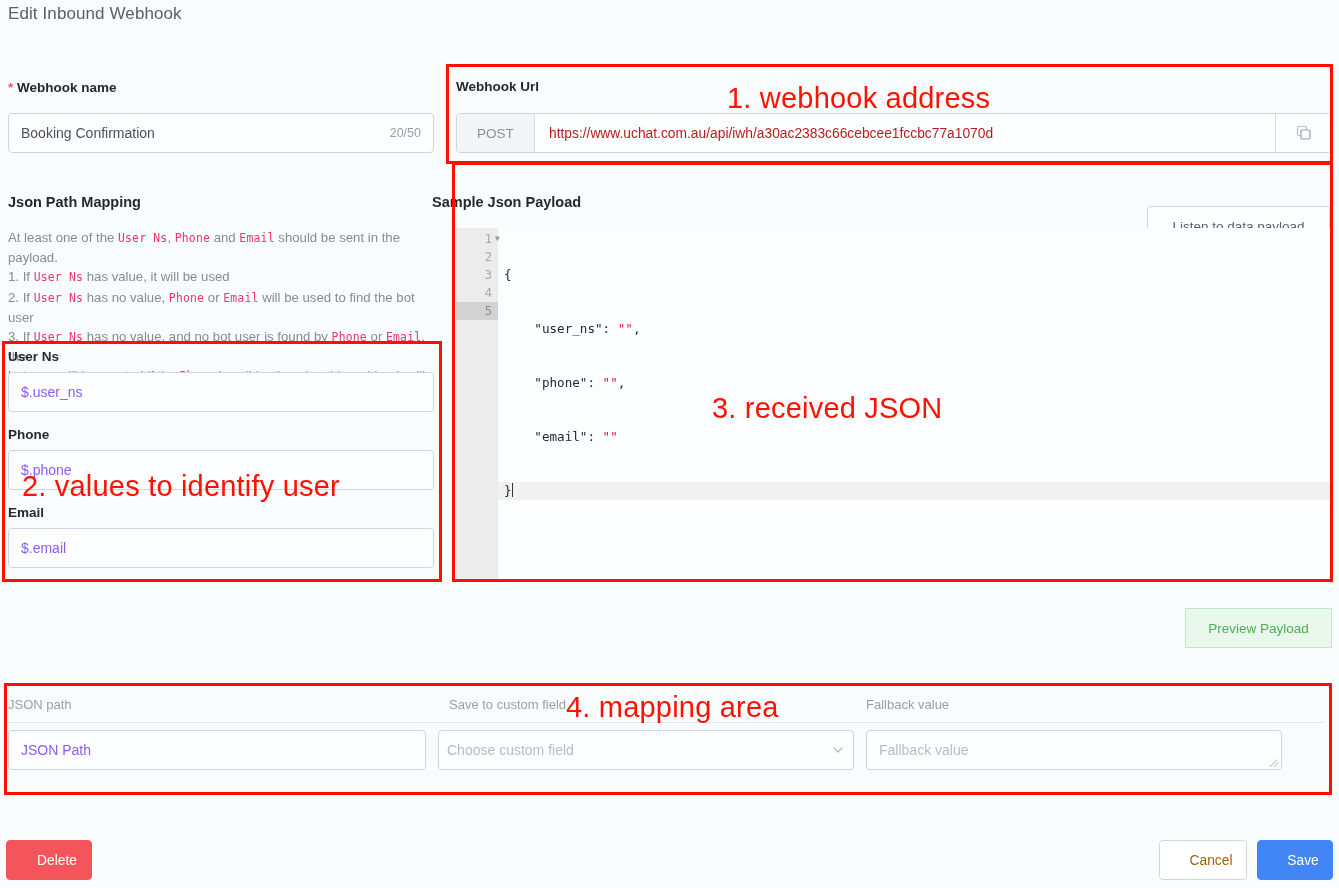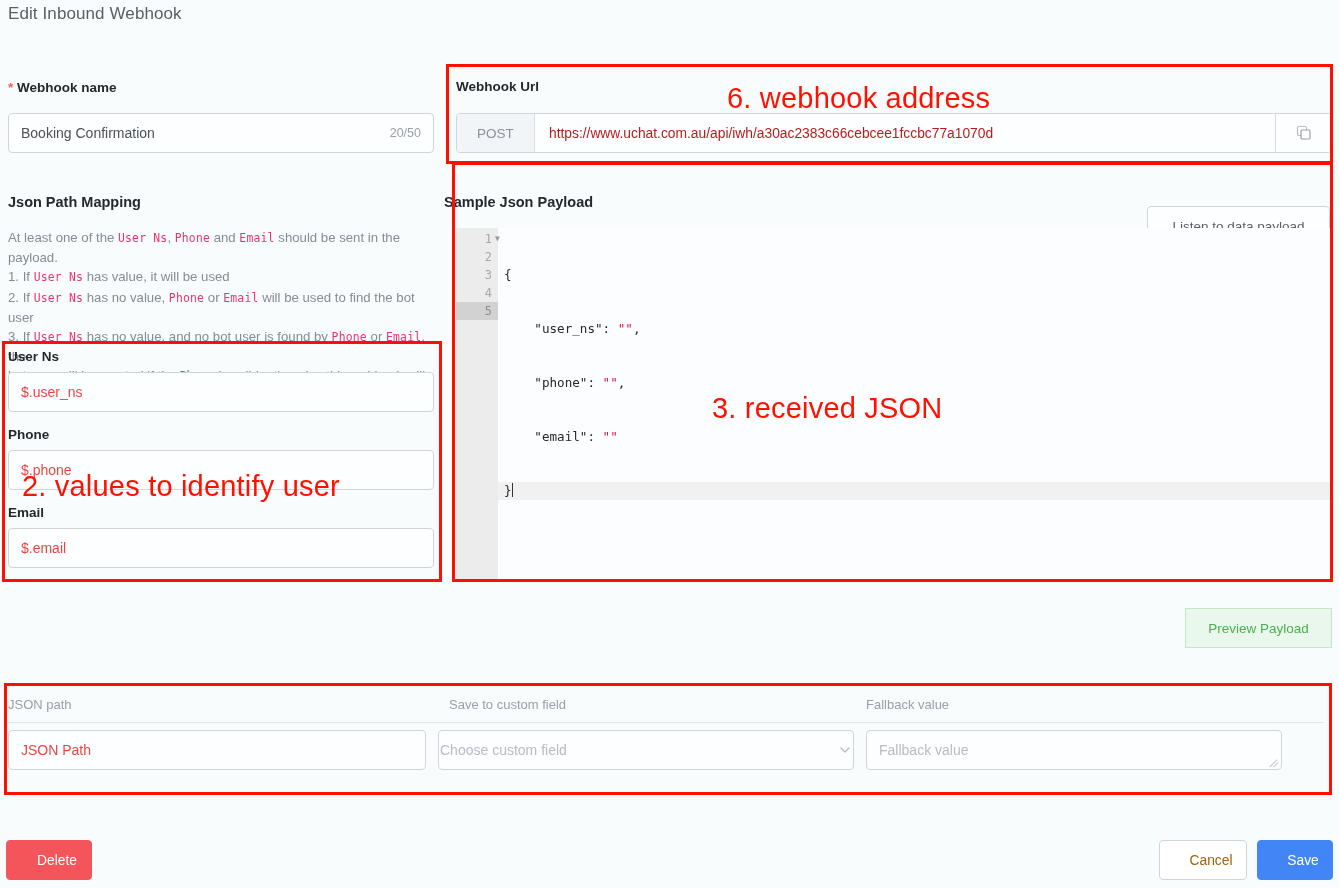--- a/index.html
+++ b/index.html
@@ -25,21 +25,21 @@
   }
   .req-star { color: #f45b5b; font-weight: bold; }
   .txt-input {
     width: 100%; height: 40px;
     border: 1px solid #d0d5dc; border-radius: 4px;
     background: #fdfeff;
     display: flex; align-items: center;
     padding: 0 12px;
     font-size: 14px; color: #4b5159;
   }
-  .txt-input .ph { color: #ef4444; }
+  .txt-input .ph { color: #8b5cf6; }
   .counter { margin-left: auto; font-size: 12.5px; color: #9aa0a8; }
 
   
   .webhook-name-label { position: absolute; left: 8px; top: 79px; }
   .webhook-name-input { position: absolute; left: 8px; top: 113px; width: 426px; }
 
   .jpm-title { position: absolute; left: 8px; top: 194px; font-size: 14.5px; color: #24292e; font-weight: bold; }
   .jpm-desc {
     position: absolute; left: 8px; top: 228px; width: 432px;
     font-size: 13.2px; line-height: 19.2px; color: #848c95;
@@ -75,21 +75,21 @@
     font-size: 13.8px; color: #b91c1c;
     white-space: nowrap; overflow: hidden;
   }
   .url-copy {
     width: 56px; border-left: 1px solid #d8dde3;
     display: flex; align-items: center; justify-content: center;
     background: #fdfeff;
   }
 
   
-  .payload-label { position: absolute; left: 444px; top: 194px; font-size: 14.5px; color: #24292e; font-weight: bold; }
+  .payload-label { position: absolute; left: 432px; top: 194px; font-size: 14.5px; color: #24292e; font-weight: bold; }
   .listen-btn {
     position: absolute; left: 1147px; top: 206px; width: 183px; height: 40px;
     border: 1px solid #d0d5dc; border-radius: 4px; background: #fdfeff;
     display: flex; align-items: center; justify-content: center;
     font-size: 13.5px; color: #5a5f66; cursor: pointer;
   }
 
   .editor {
     position: absolute; left: 456px; top: 228px; width: 876px; height: 352px;
     background: #fbfdfe;
@@ -134,21 +134,21 @@
   
   .map-lbl-json { position: absolute; left: 8px; top: 697px; font-size: 13px; color: #9aa0a8; }
   .map-lbl-cf   { position: absolute; left: 438px; top: 697px; font-size: 13px; color: #9aa0a8; margin-left: 11px; }
   .map-lbl-fb   { position: absolute; left: 866px; top: 697px; font-size: 13px; color: #9aa0a8; }
   .map-divider  { position: absolute; left: 8px; top: 722px; width: 1316px; height: 1px; background: #e2e6ea; }
 
   .map-json  { position: absolute; left: 8px;   top: 730px; width: 418px; }
   .map-select {
     position: absolute; left: 438px; top: 730px; width: 416px; height: 40px;
     border: 1px solid #d0d5dc; border-radius: 4px; background: #fdfeff;
-    display: flex; align-items: center; padding: 0 1px;
+    display: flex; align-items: center; padding: 0 8px;
     font-size: 14px; color: #b7bcc4;
   }
   .chev { margin-left: auto; color: #b7bcc4; display: flex; align-items: center; }
   .map-fallback {
     position: absolute; left: 866px; top: 730px; width: 416px; height: 40px;
     border: 1px solid #d0d5dc; border-radius: 4px; background: #fdfeff;
     display: flex; align-items: center; padding: 0 12px;
     font-size: 14px; color: #b7bcc4; position: absolute;
   }
   .resize-grip {
@@ -288,17 +288,18 @@
 
   <div class="btn btn-delete">Delete</div>
   <div class="btn btn-cancel">Cancel</div>
   <div class="btn btn-save">Save</div>
 
   <div class="anno-box anno-1"></div>
   <div class="anno-box anno-2"></div>
   <div class="anno-box anno-3"></div>
   <div class="anno-box anno-4"></div>
 
-  <div class="anno-text anno-t1">6. webhook address</div>
+  <div class="anno-text anno-t1">1. webhook address</div>
   <div class="anno-text anno-t2">2. values to identify user</div>
   <div class="anno-text anno-t3">3. received JSON</div>
+  <div class="anno-text anno-t4">4. mapping area</div>
 
 </div>
 
 </body></html>

